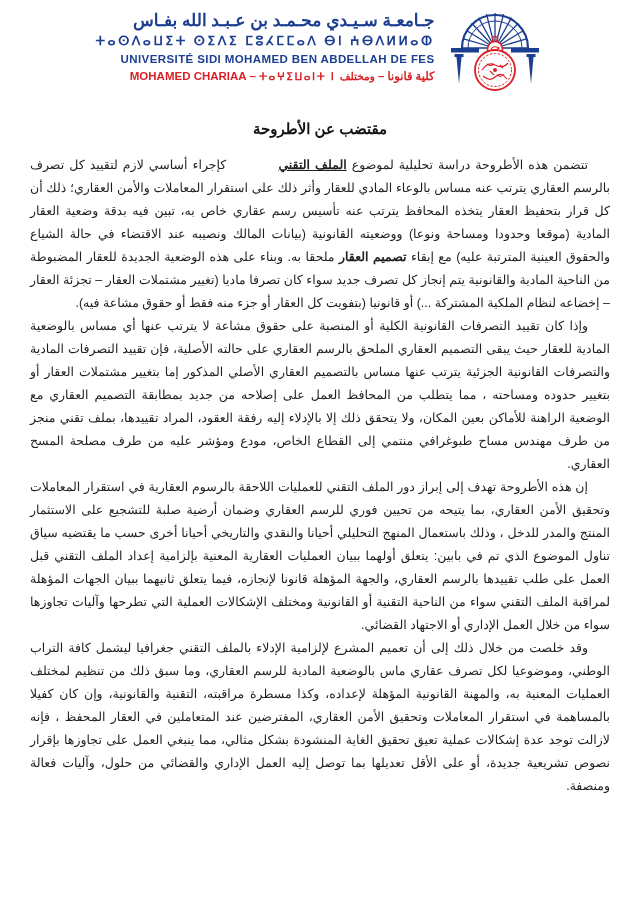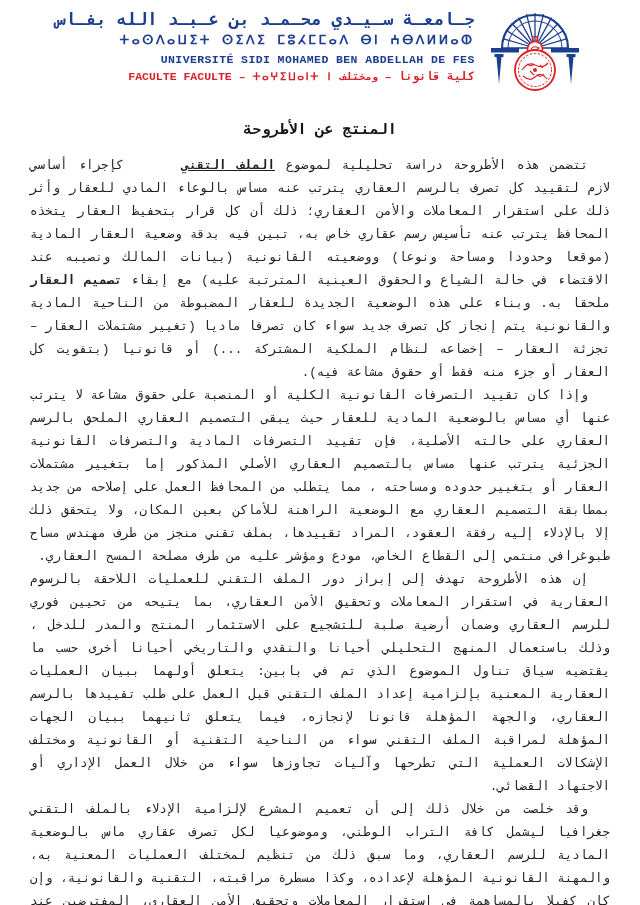--- a/index.html
+++ b/index.html
@@ -3,21 +3,21 @@
 <meta charset="utf-8">
 <style>
   * { margin: 0; padding: 0; box-sizing: border-box; }
   html, body { background: #e8e8e8; }
   .page {
     position: relative;
     width: 640px;
     height: 905px;
     margin: 0 auto;
     background: #ffffff;
-    font-family: Liberation Mono, monospace;
+    font-family: Liberation Sans, sans-serif;
     overflow: hidden;
   }
   
   .letterhead {
     display: flex;
     justify-content: center;
     align-items: flex-start;
     padding-top: 8px;
   }
   .letterhead-text {
@@ -87,21 +87,21 @@
 <body>
 
 <div class="page">
 
   <div class="letterhead">
     <div class="letterhead-text">
       <div class="uni-ar">جـامعـة سـيـدي محـمـد بن عـبـد الله بفـاس</div>
       <div class="uni-tif">ⵜⴰⵙⴷⴰⵡⵉⵜ ⵙⵉⴷⵉ ⵎⵓⵃⵎⵎⴰⴷ ⴱⵏ ⵄⴱⴷⵍⵍⴰⵀ</div>
       <div class="uni-fr">UNIVERSITÉ SIDI MOHAMED BEN ABDELLAH DE FES</div>
       <div class="faculty-line">
-        <span>FACULTE FACULTE</span>
+        <span>MOHAMED CHARIAA</span>
         <span>–</span>
         <span class="tif">ⵜⴰⵖⵉⵡⴰⵏⵜ ⵏ ومختلف</span>
         <span>–</span>
         <span class="ar">كلية قانونا</span>
       </div>
     </div>
 
     <div class="logo-wrap">
       <svg width="100" height="88" viewBox="0 0 100 88" xmlns="http://www.w3.org/2000/svg">
 
@@ -134,21 +134,21 @@
           <circle cx="50" cy="62" r="16.5" stroke-width="1" stroke-dasharray="2.4 1.6"></circle>
           <path d="M37 62 q6 -9 13 -5 q8 4 13 -2" stroke-width="1.2"></path>
           <path d="M38 68 q7 6 12 1 q6 -6 12 2" stroke-width="1.2"></path>
           <path d="M42 56 q4 3 7 0 M52 67 q4 3 7 -1 M45 63 l4 4 M55 57 l3 3" stroke-width="1.1"></path>
           <circle cx="50" cy="62" r="2" fill="#d92127" stroke="none"></circle>
         </g>
       </svg>
     </div>
   </div>
 
-  <div class="doc-title">المنتج عن الأطروحة</div>
+  <div class="doc-title">مقتضب عن الأطروحة</div>
 
   <div class="abstract">
     <p><span>تتضمن هذه الأطروحة دراسة تحليلية لموضوع </span><span class="seg-bold-underline">الملف التقني</span><span> كإجراء أساسي لازم لتقييد كل تصرف بالرسم العقاري يترتب عنه مساس بالوعاء المادي للعقار وأثر ذلك على استقرار المعاملات والأمن العقاري؛ ذلك أن كل قرار بتحفيظ العقار يتخذه المحافظ يترتب عنه تأسيس رسم عقاري خاص به، تبين فيه بدقة وضعية العقار المادية (موقعا وحدودا ومساحة ونوعا) ووضعيته القانونية (بيانات المالك ونصيبه عند الاقتضاء في حالة الشياع والحقوق العينية المترتبة عليه) مع إبقاء </span><span class="seg-bold">تصميم العقار</span><span> ملحقا به. وبناء على هذه الوضعية الجديدة للعقار المضبوطة من الناحية المادية والقانونية يتم إنجاز كل تصرف جديد سواء كان تصرفا ماديا (تغيير مشتملات العقار – تجزئة العقار – إخضاعه لنظام الملكية المشتركة ...) أو قانونيا (بتفويت كل العقار أو جزء منه فقط أو حقوق مشاعة فيه).</span></p>
     <p>وإذا كان تقييد التصرفات القانونية الكلية أو المنصبة على حقوق مشاعة لا يترتب عنها أي مساس بالوضعية المادية للعقار حيث يبقى التصميم العقاري الملحق بالرسم العقاري على حالته الأصلية، فإن تقييد التصرفات المادية والتصرفات القانونية الجزئية يترتب عنها مساس بالتصميم العقاري الأصلي المذكور إما بتغيير مشتملات العقار أو بتغيير حدوده ومساحته ، مما يتطلب من المحافظ العمل على إصلاحه من جديد بمطابقة التصميم العقاري مع الوضعية الراهنة للأماكن بعين المكان، ولا يتحقق ذلك إلا بالإدلاء إليه رفقة العقود، المراد تقييدها، بملف تقني منجز من طرف مهندس مساح طبوغرافي منتمي إلى القطاع الخاص، مودع ومؤشر عليه من طرف مصلحة المسح العقاري.</p>
     <p>إن هذه الأطروحة تهدف إلى إبراز دور الملف التقني للعمليات اللاحقة بالرسوم العقارية في استقرار المعاملات وتحقيق الأمن العقاري، بما يتيحه من تحيين فوري للرسم العقاري وضمان أرضية صلبة للتشجيع على الاستثمار المنتج والمدر للدخل ، وذلك باستعمال المنهج التحليلي أحيانا والنقدي والتاريخي أحيانا أخرى حسب ما يقتضيه سياق تناول الموضوع الذي تم في بابين: يتعلق أولهما ببيان العمليات العقارية المعنية بإلزامية إعداد الملف التقني قبل العمل على طلب تقييدها بالرسم العقاري، والجهة المؤهلة قانونا لإنجازه، فيما يتعلق ثانيهما ببيان الجهات المؤهلة لمراقبة الملف التقني سواء من الناحية التقنية أو القانونية ومختلف الإشكالات العملية التي تطرحها وآليات تجاوزها سواء من خلال العمل الإداري أو الاجتهاد القضائي.</p>
     <p>وقد خلصت من خلال ذلك إلى أن تعميم المشرع لإلزامية الإدلاء بالملف التقني جغرافيا ليشمل كافة التراب الوطني، وموضوعيا لكل تصرف عقاري ماس بالوضعية المادية للرسم العقاري، وما سبق ذلك من تنظيم لمختلف العمليات المعنية به، والمهنة القانونية المؤهلة لإعداده، وكذا مسطرة مراقبته، التقنية والقانونية، وإن كان كفيلا بالمساهمة في استقرار المعاملات وتحقيق الأمن العقاري، المفترضين عند المتعاملين في العقار المحفظ ، فإنه لازالت توجد عدة إشكالات عملية تعيق تحقيق الغاية المنشودة بشكل مثالي، مما ينبغي العمل على تجاوزها بإقرار نصوص تشريعية جديدة، أو على الأقل تعديلها بما توصل إليه العمل الإداري والقضائي من حلول، وآليات فعالة ومنصفة.</p>
   </div>
 
 </div>
 

